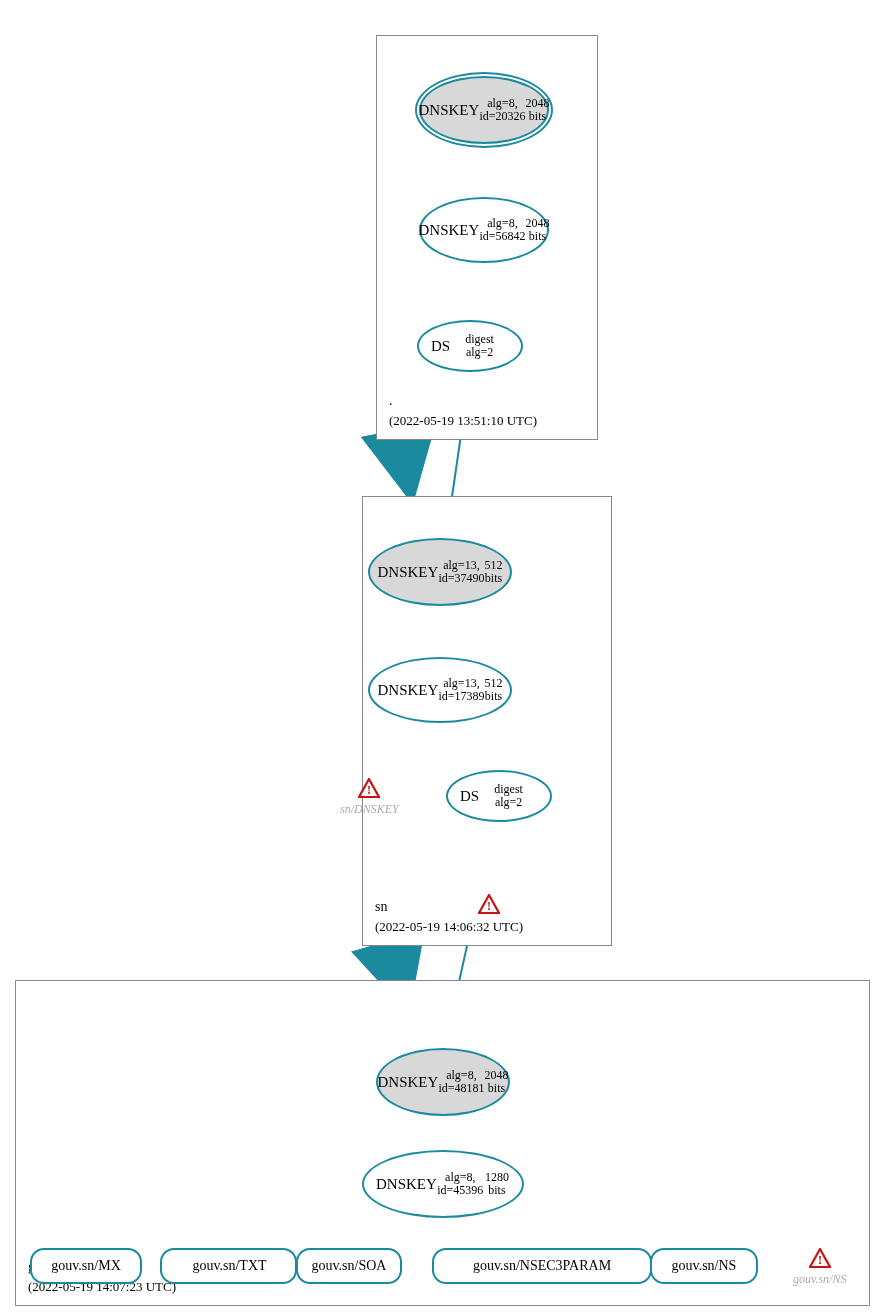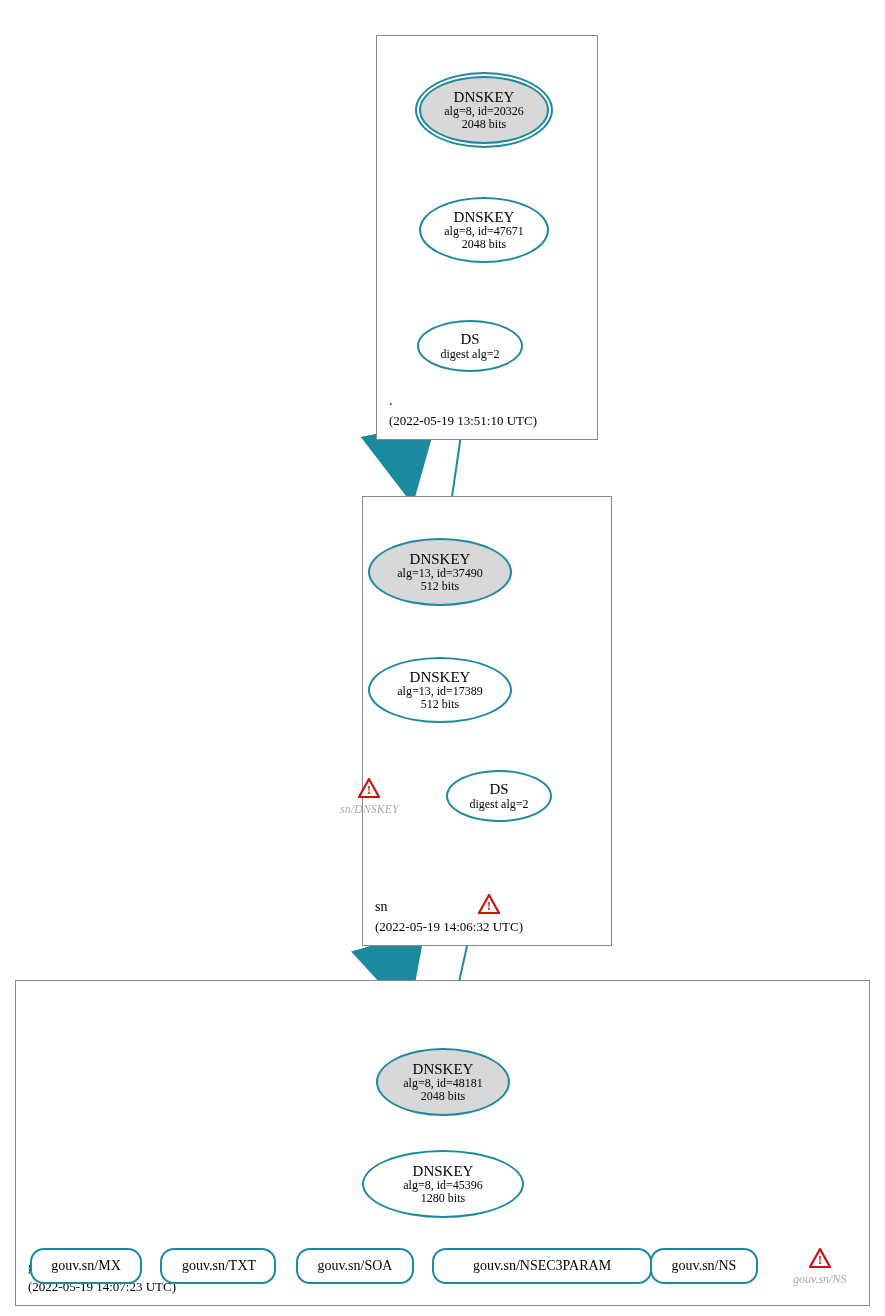--- a/index.html
+++ b/index.html
@@ -24,21 +24,20 @@
     color: #000;
     left: 12px;
   }
   .zone-label.title { bottom: 30px; }
   .zone-label.ts { bottom: 10px; font-size: 13px; }
   .ell {
     position: absolute;
     border: 2px solid #1b8a9e;
     border-radius: 50%;
     display: flex;
-    flex-direction: column;
     align-items: center;
     justify-content: center;
     background: #fff;
     box-sizing: border-box;
     padding: 4px 12px;
     text-align: center;
     line-height: 1.1;
   }
   .ell.gray { background: #d8d8d8; }
   .ell.dbl::before {
@@ -136,21 +135,21 @@
 </div>
 
 <div class="ell gray dbl" style="left:419px; top:76px; width:130px; height:68px;">
   <div class="t1">DNSKEY</div>
   <div class="t2">alg=8, id=20326</div>
   <div class="t3">2048 bits</div>
 </div>
 
 <div class="ell" style="left:419px; top:197px; width:130px; height:66px;">
   <div class="t1">DNSKEY</div>
-  <div class="t2">alg=8, id=47671</div>
+  <div class="t2">alg=8, id=56842</div>
   <div class="t3">2048 bits</div>
 </div>
 
 <div class="ell" style="left:417px; top:320px; width:106px; height:52px;">
   <div class="t1">DS</div>
   <div class="t2">digest alg=2</div>
 </div>
 
 <div class="zone" style="left:330px; top:496px; width:250px; height:450px;margin-left:32px;">
   <div class="zone-label title">sn</div>
@@ -206,24 +205,24 @@
 
 <div class="ell" style="left:362px; top:1150px; width:162px; height:68px;">
   <div class="t1">DNSKEY</div>
   <div class="t2">alg=8, id=45396</div>
   <div class="t3">1280 bits</div>
 </div>
 
 <div class="rrect" style="left:30px; top:1248px; width:112px;">
   <span>gouv.sn/MX</span>
 </div>
-<div class="rrect" style="left:160px; top:1248px; width:116px;padding-left:16px;">
+<div class="rrect" style="left:160px; top:1248px; width:137px;padding-left:16px;">
   <span>gouv.sn/TXT</span>
 </div>
-<div class="rrect" style="left:296px; top:1248px; width:118px;">
+<div class="rrect" style="left:296px; top:1248px; width:106px;">
   <span>gouv.sn/SOA</span>
 </div>
 <div class="rrect" style="left:432px; top:1248px; width:220px;">
   <span>gouv.sn/NSEC3PARAM</span>
 </div>
 <div class="rrect" style="left:650px; top:1248px; width:108px;">
   <span>gouv.sn/NS</span>
 </div>
 
 <div class="warn" style="left:793px; top:1248px;">

